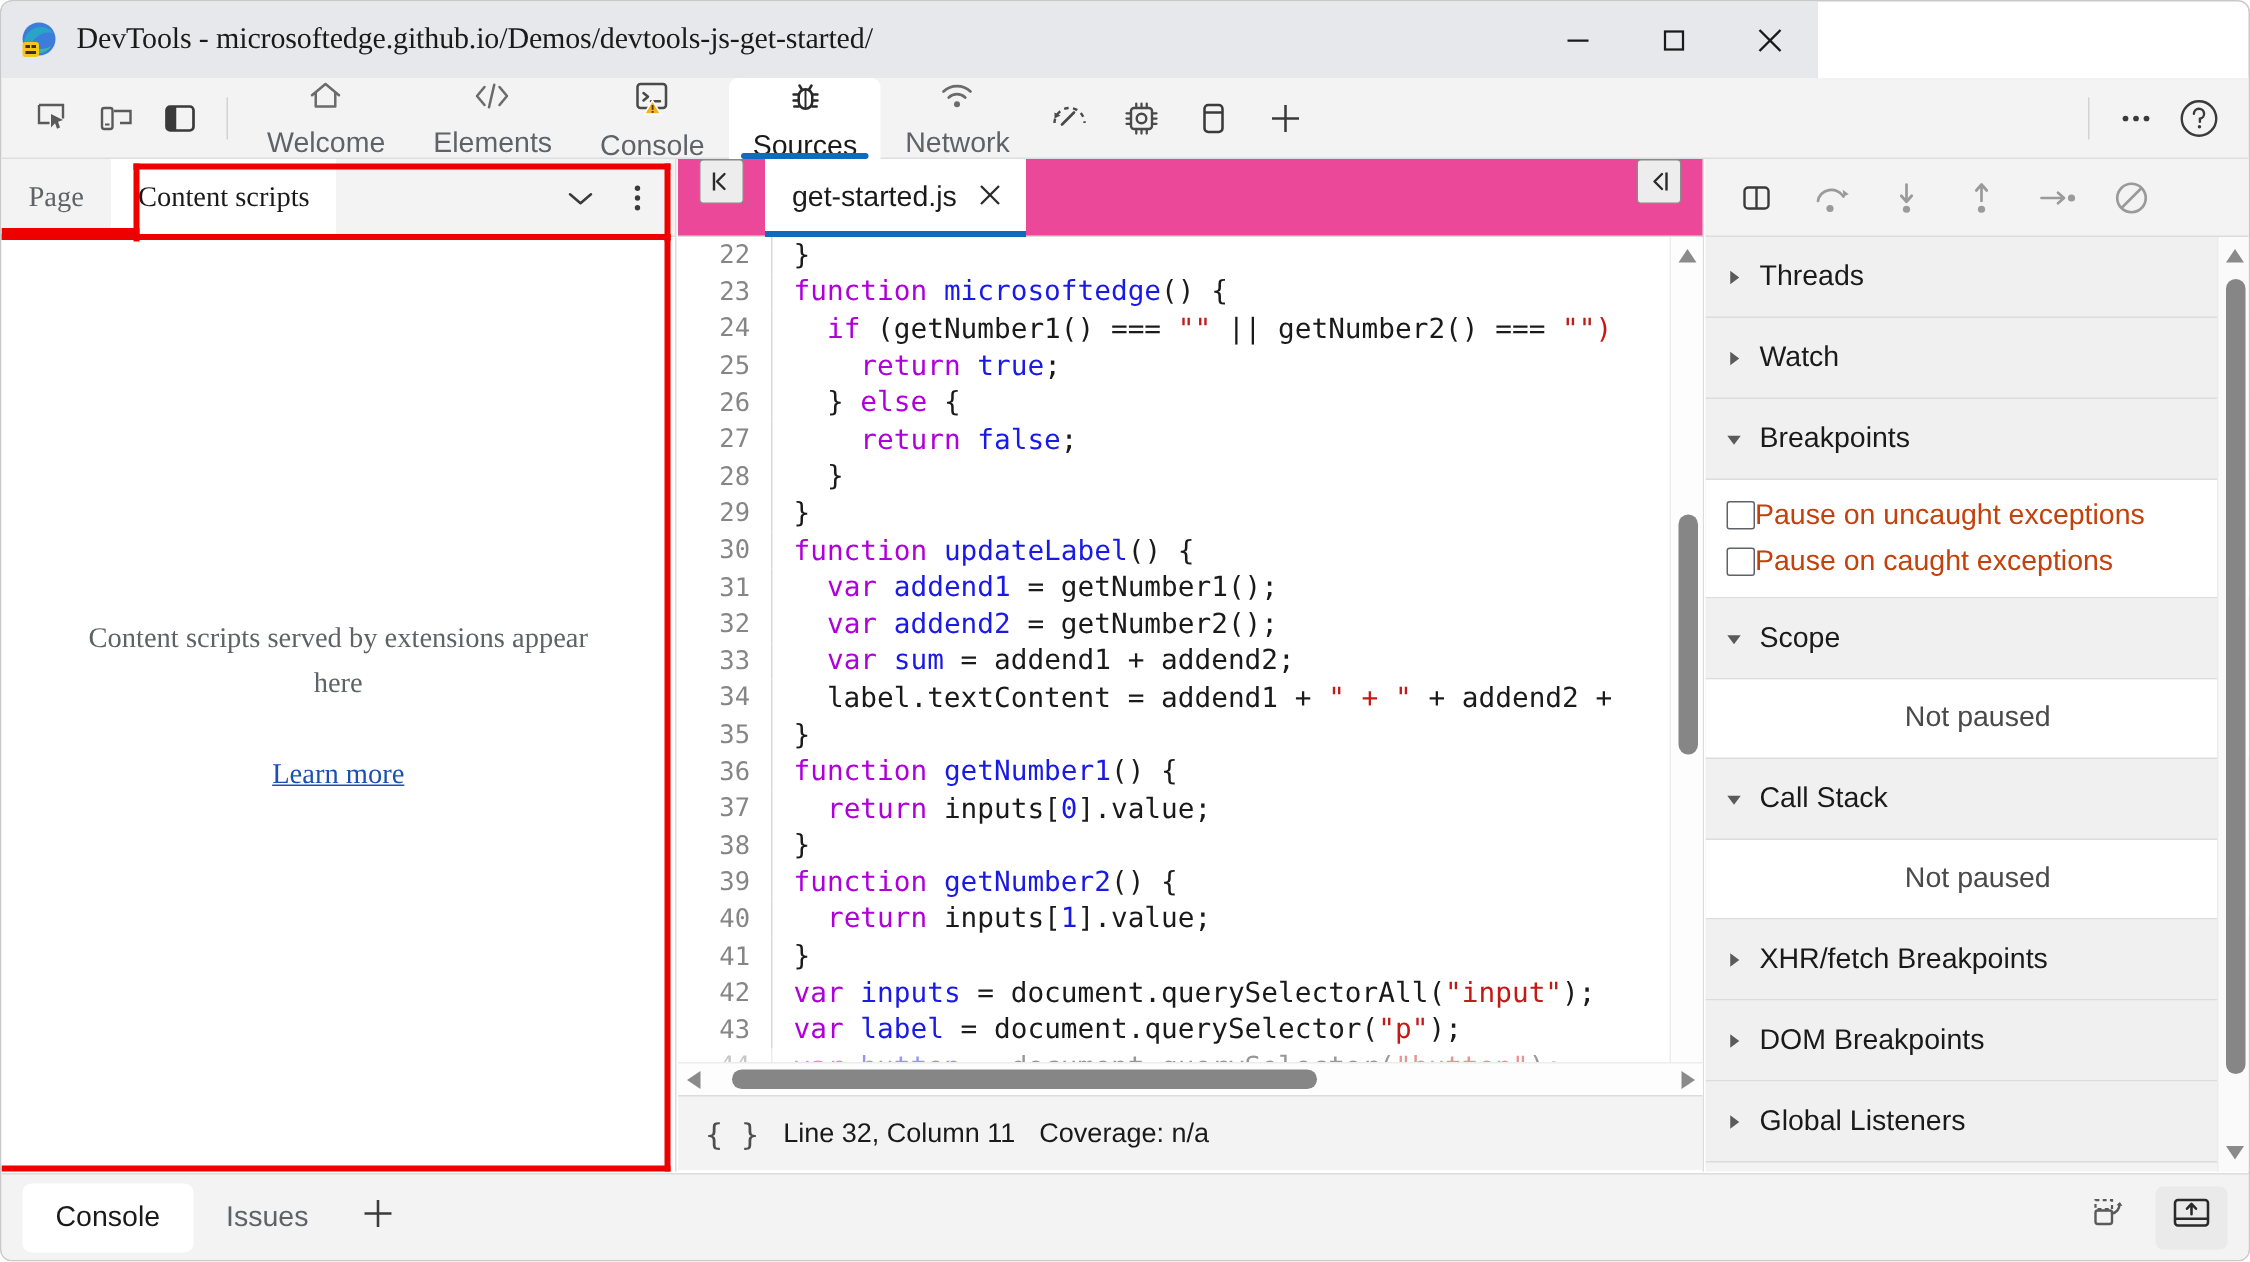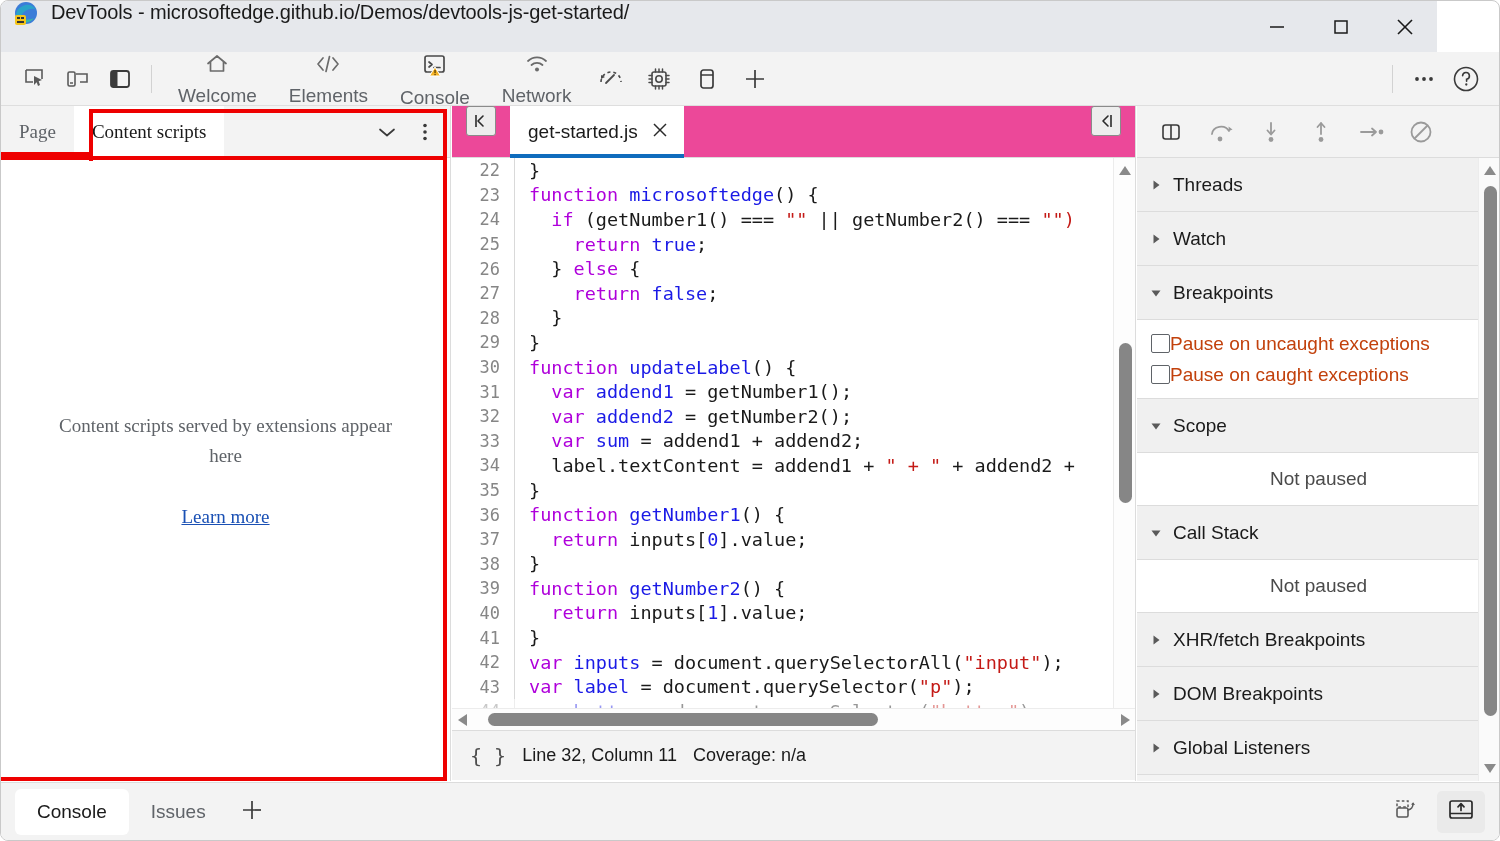--- a/index.html
+++ b/index.html
@@ -13,23 +13,23 @@
     position: relative;
     width: 1500px; height: 841px;
     background: #ffffff;
     border: 1px solid #c9c9c9;
     border-radius: 8px;
     overflow: hidden;
   }
 
   
   .titlebar {
-    position: absolute; left: 0; top: 0; width: 1436px; height: 51px;
+    position: absolute; left: 0; top: 0; width: 1211px; height: 51px;
     background: #e6e8ec;
-    display: flex; 
+    display: flex; align-items: center; font-family: Liberation Serif, serif;
   }
   .title-icon {
     width: 26px; height: 26px; margin-left: 12px; margin-right: 12px;
     flex: none; position: relative;
   }
   .title-text {
     font-size: 20px; color: #1a1a1a; white-space: nowrap;
     letter-spacing: -0.1px;
   }
   .win-controls {
@@ -316,20 +316,31 @@
         <span class="ic">
           <svg width="26" height="26" viewBox="0 0 26 26">
             <rect x="3" y="4" width="19" height="16" rx="2" fill="none" stroke="#4a4a4a" stroke-width="1.7"></rect>
             <path d="M7 10l3 2.5L7 15M12 15.5h6" fill="none" stroke="#4a4a4a" stroke-width="1.7" stroke-linecap="round" stroke-linejoin="round"></path>
             <path d="M13 15l5.5 9h-11z" fill="#f5b324" stroke="#fff" stroke-width="1"></path>
             <rect x="12.4" y="18" width="1.3" height="3.2" fill="#5a3c00"></rect>
             <rect x="12.4" y="22" width="1.3" height="1.2" fill="#5a3c00"></rect>
           </svg>
         </span>
         <span>Console</span>
+      </div>
+      <div class="tab selected">
+        <span class="ic">
+          <svg width="26" height="26" viewBox="0 0 26 26">
+            <path d="M9 5l1.5 2.5M17 5l-1.5 2.5" stroke="#2a2a2a" stroke-width="1.7" fill="none" stroke-linecap="round"></path>
+            <rect x="8.5" y="7.5" width="9" height="13" rx="4.5" fill="none" stroke="#2a2a2a" stroke-width="1.7"></rect>
+            <path d="M8.5 11H5M8.5 15H5M8.5 19H5.5M17.5 11H21M17.5 15H21M17.5 19H20.5" stroke="#2a2a2a" stroke-width="1.6" stroke-linecap="round"></path>
+            <line x1="13" y1="8" x2="13" y2="20" stroke="#2a2a2a" stroke-width="1.3"></line>
+          </svg>
+        </span>
+        <span>Sources</span>
       </div>
       <div class="tab">
         <span class="ic">
           <svg width="26" height="24" viewBox="0 0 26 24">
             <path d="M4 9a13 13 0 0 1 18 0" fill="none" stroke="#6b6b6b" stroke-width="1.8" stroke-linecap="round"></path>
             <path d="M7.5 13a8 8 0 0 1 11 0" fill="none" stroke="#6b6b6b" stroke-width="1.8" stroke-linecap="round"></path>
             <circle cx="13" cy="17.5" r="2" fill="#6b6b6b"></circle>
           </svg>
         </span>
         <span>Network</span>

